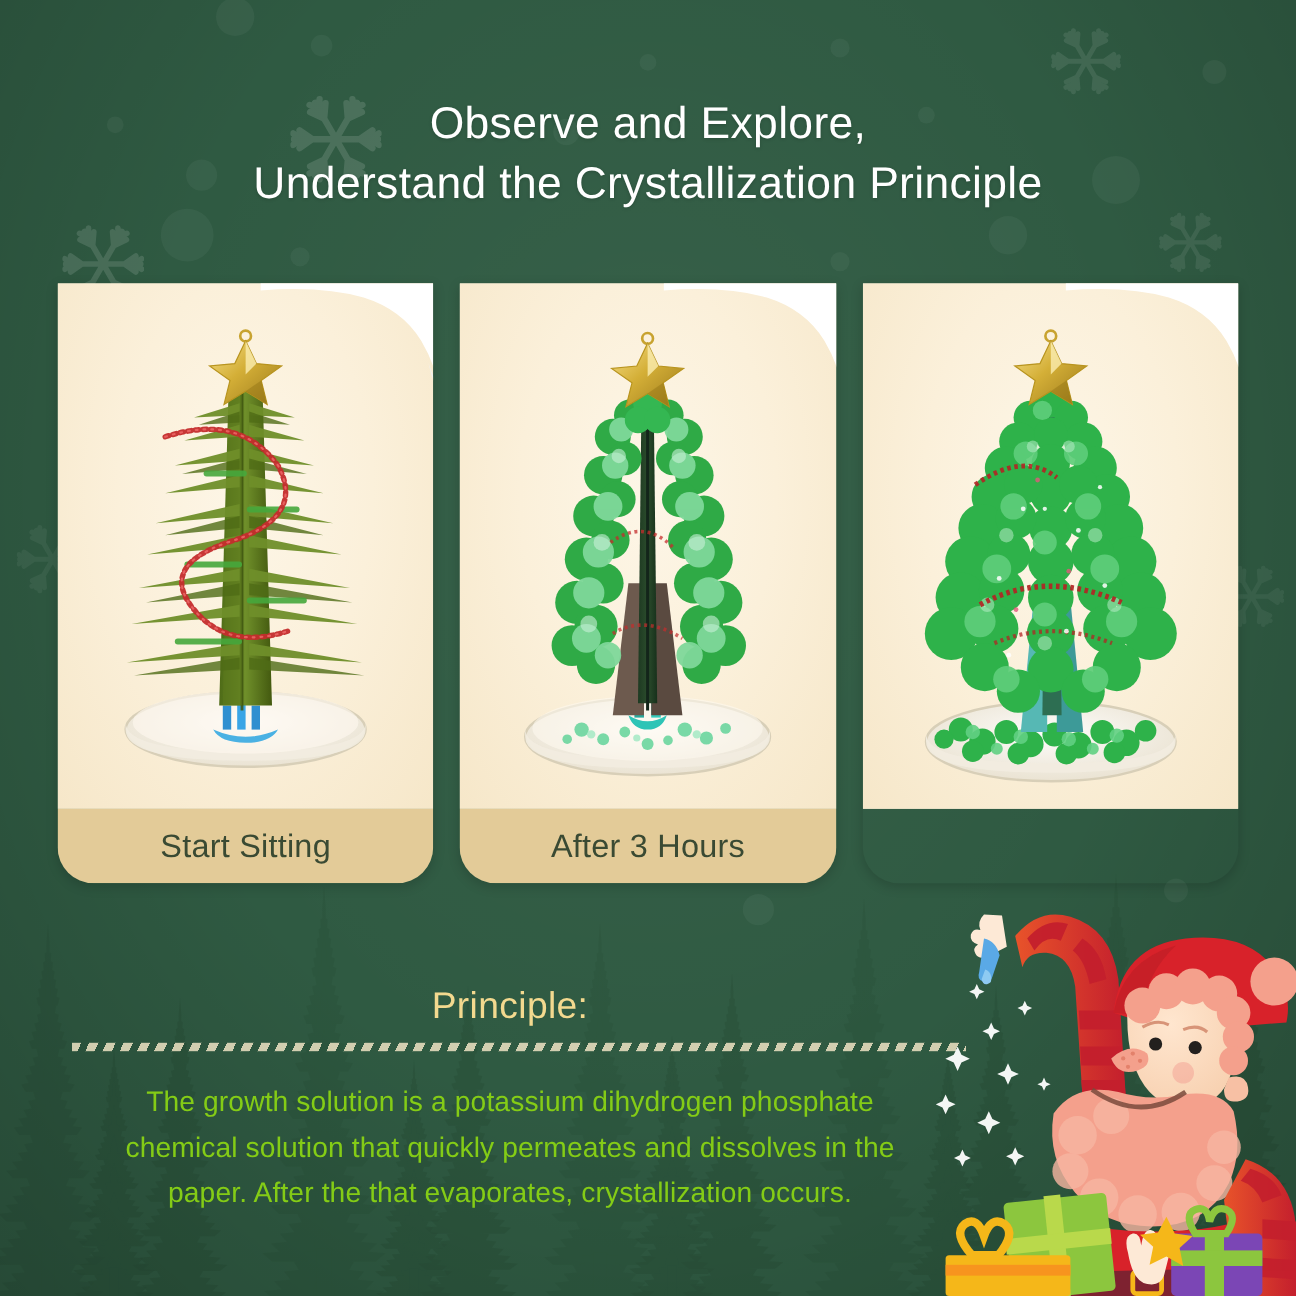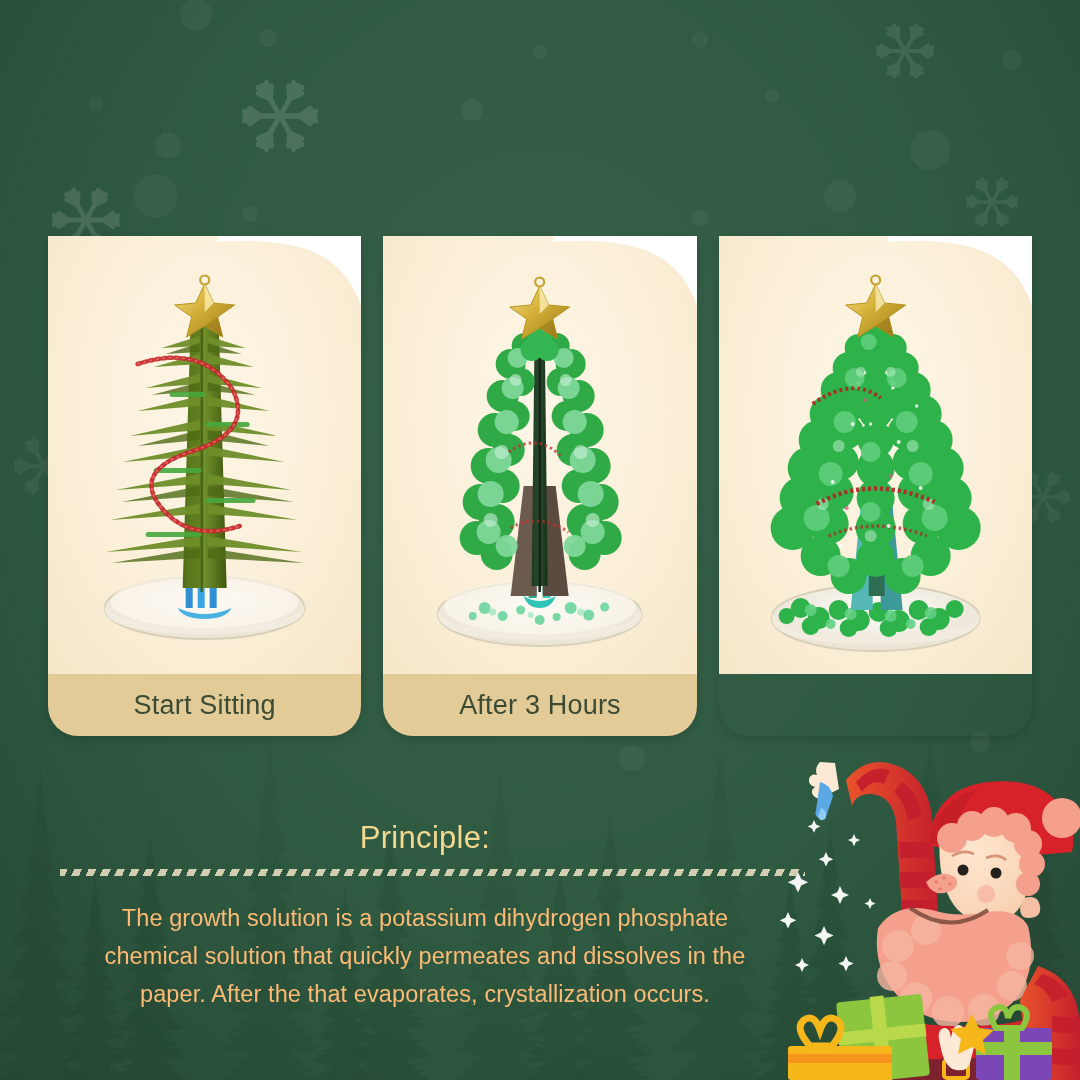--- a/index.html
+++ b/index.html
@@ -80,21 +80,21 @@
     color:#f3d98f; font-size:31px; letter-spacing:.3px;
   }
   #principle-divider{
     margin-top:13px; height:7px; width:745px;
     background:repeating-linear-gradient(115deg,
        #efe3c4 0px, #efe3c4 7px,
        rgba(239,227,196,0) 7px, rgba(239,227,196,0) 13px);
     opacity:.85;
   }
   #principle-body{
-    margin-top:23px; color:#fdba74;
+    margin-top:23px; color:#84cc16;
     font-size:23.5px; line-height:38px; letter-spacing:.1px;
   }
   #principle-body p{ white-space:nowrap; }
 
   
   #santa{ position:absolute; right:0; bottom:0; width:300px; height:320px; }
 </style>
 </head>
 <body>
 
@@ -315,20 +315,22 @@
     </svg>
     <svg viewBox="-50 -50 100 100" width="60" height="60" class="snowflake" style="left: 14px; top: 436px; opacity: 0.05;">
       <path d="M0 0 L46 0 M26 0 L39.92558475291286 9.750799417967784 M26 0 L39.92558475291286 -9.750799417967784 M38 0 L47.01067248717891 6.3093407998615065 M38 0 L47.01067248717891 -6.3093407998615065 M0 0 L23.000000000000004 39.837168574084174 M13.000000000000004 22.516660498395403 L11.518352373289813 39.45197036595508 M13.000000000000004 22.516660498395403 L28.407232379623053 29.701170947987293 M19.000000000000004 32.90896534380867 L18.041286829775764 43.86710702281787 M19.000000000000004 32.90896534380867 L28.96938565740315 37.55776622295636 M0 0 L-22.99999999999999 39.83716857408418 M-12.999999999999995 22.516660498395407 L-28.407232379623043 29.701170947987297 M-12.999999999999995 22.516660498395407 L-11.518352373289806 39.45197036595508 M-18.999999999999993 32.908965343808674 L-28.969385657403144 37.55776622295637 M-18.999999999999993 32.908965343808674 L-18.041286829775753 43.867107022817876 M0 0 L-46 5.633375276077825e-15 M-26 3.184081677783118e-15 L-39.92558475291287 -9.750799417967775 M-26 3.184081677783118e-15 L-39.925584752912854 9.750799417967793 M-38 4.653657836759942e-15 L-47.01067248717891 -6.309340799861499 M-38 4.653657836759942e-15 L-47.01067248717891 6.3093407998615145 M0 0 L-23.00000000000002 -39.83716857408417 M-13.00000000000001 -22.516660498395396 L-11.518352373289826 -39.45197036595507 M-13.00000000000001 -22.516660498395396 L-28.40723237962306 -29.701170947987283 M-19.000000000000018 -32.90896534380866 L-18.041286829775782 -43.86710702281786 M-19.000000000000018 -32.90896534380866 L-28.96938565740317 -37.55776622295635 M0 0 L23.000000000000004 -39.837168574084174 M13.000000000000004 -22.516660498395403 L28.407232379623046 -29.701170947987304 M13.000000000000004 -22.516660498395403 L11.518352373289813 -39.45197036595508 M19.000000000000004 -32.90896534380867 L28.96938565740315 -37.55776622295637 M19.000000000000004 -32.90896534380867 L18.041286829775764 -43.86710702281787 " stroke="#ffffff" stroke-width="7" stroke-linecap="round" fill="none"></path>
     </svg>
     <svg viewBox="-50 -50 100 100" width="54" height="54" class="snowflake" style="left: 1016px; top: 470px; opacity: 0.05;">
       <path d="M0 0 L46 0 M26 0 L39.92558475291286 9.750799417967784 M26 0 L39.92558475291286 -9.750799417967784 M38 0 L47.01067248717891 6.3093407998615065 M38 0 L47.01067248717891 -6.3093407998615065 M0 0 L23.000000000000004 39.837168574084174 M13.000000000000004 22.516660498395403 L11.518352373289813 39.45197036595508 M13.000000000000004 22.516660498395403 L28.407232379623053 29.701170947987293 M19.000000000000004 32.90896534380867 L18.041286829775764 43.86710702281787 M19.000000000000004 32.90896534380867 L28.96938565740315 37.55776622295636 M0 0 L-22.99999999999999 39.83716857408418 M-12.999999999999995 22.516660498395407 L-28.407232379623043 29.701170947987297 M-12.999999999999995 22.516660498395407 L-11.518352373289806 39.45197036595508 M-18.999999999999993 32.908965343808674 L-28.969385657403144 37.55776622295637 M-18.999999999999993 32.908965343808674 L-18.041286829775753 43.867107022817876 M0 0 L-46 5.633375276077825e-15 M-26 3.184081677783118e-15 L-39.92558475291287 -9.750799417967775 M-26 3.184081677783118e-15 L-39.925584752912854 9.750799417967793 M-38 4.653657836759942e-15 L-47.01067248717891 -6.309340799861499 M-38 4.653657836759942e-15 L-47.01067248717891 6.3093407998615145 M0 0 L-23.00000000000002 -39.83716857408417 M-13.00000000000001 -22.516660498395396 L-11.518352373289826 -39.45197036595507 M-13.00000000000001 -22.516660498395396 L-28.40723237962306 -29.701170947987283 M-19.000000000000018 -32.90896534380866 L-18.041286829775782 -43.86710702281786 M-19.000000000000018 -32.90896534380866 L-28.96938565740317 -37.55776622295635 M0 0 L23.000000000000004 -39.837168574084174 M13.000000000000004 -22.516660498395403 L28.407232379623046 -29.701170947987304 M13.000000000000004 -22.516660498395403 L11.518352373289813 -39.45197036595508 M19.000000000000004 -32.90896534380867 L28.96938565740315 -37.55776622295637 M19.000000000000004 -32.90896534380867 L18.041286829775764 -43.86710702281787 " stroke="#ffffff" stroke-width="7" stroke-linecap="round" fill="none"></path>
     </svg>
   </div>
 
 <div id="title-block">
+  <span class="tl">Observe and Explore,</span>
+  <span class="tl">Understand the Crystallization Principle</span>
 </div>
 
 <div id="cards">
 
   <div class="card">
     <div class="photo">
       <div class="photo-bg"></div>
       <div class="tree-wrap">
         <svg viewBox="0 0 310 438" width="100%" height="100%">
           <defs>

